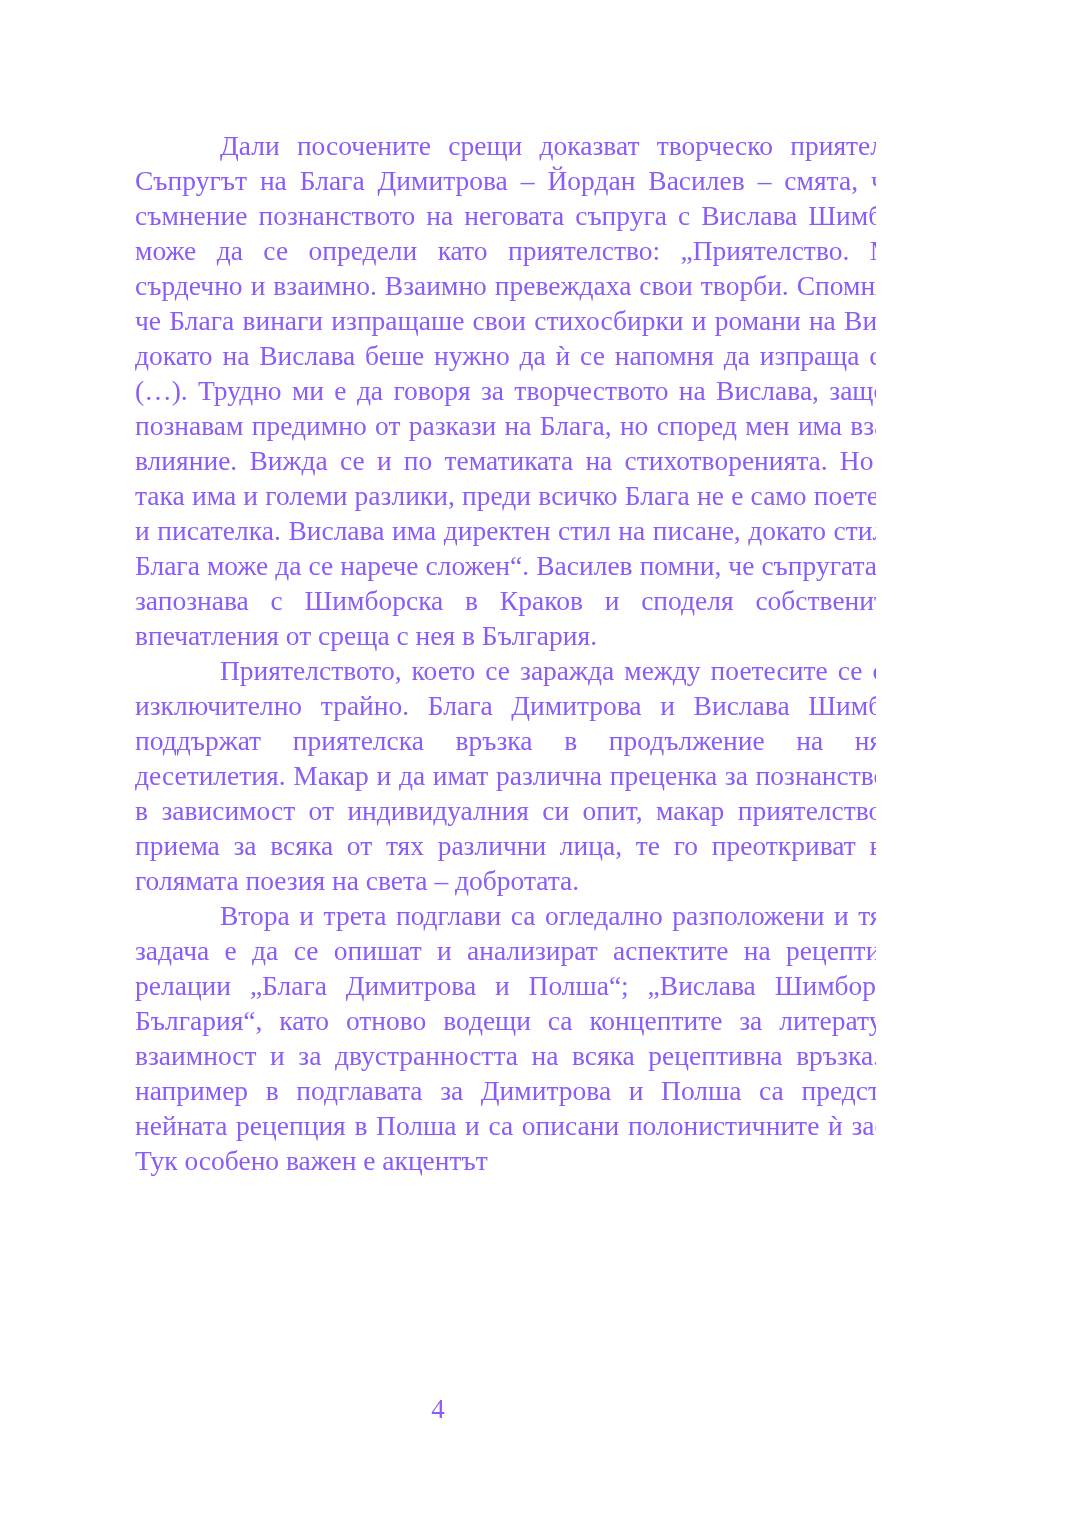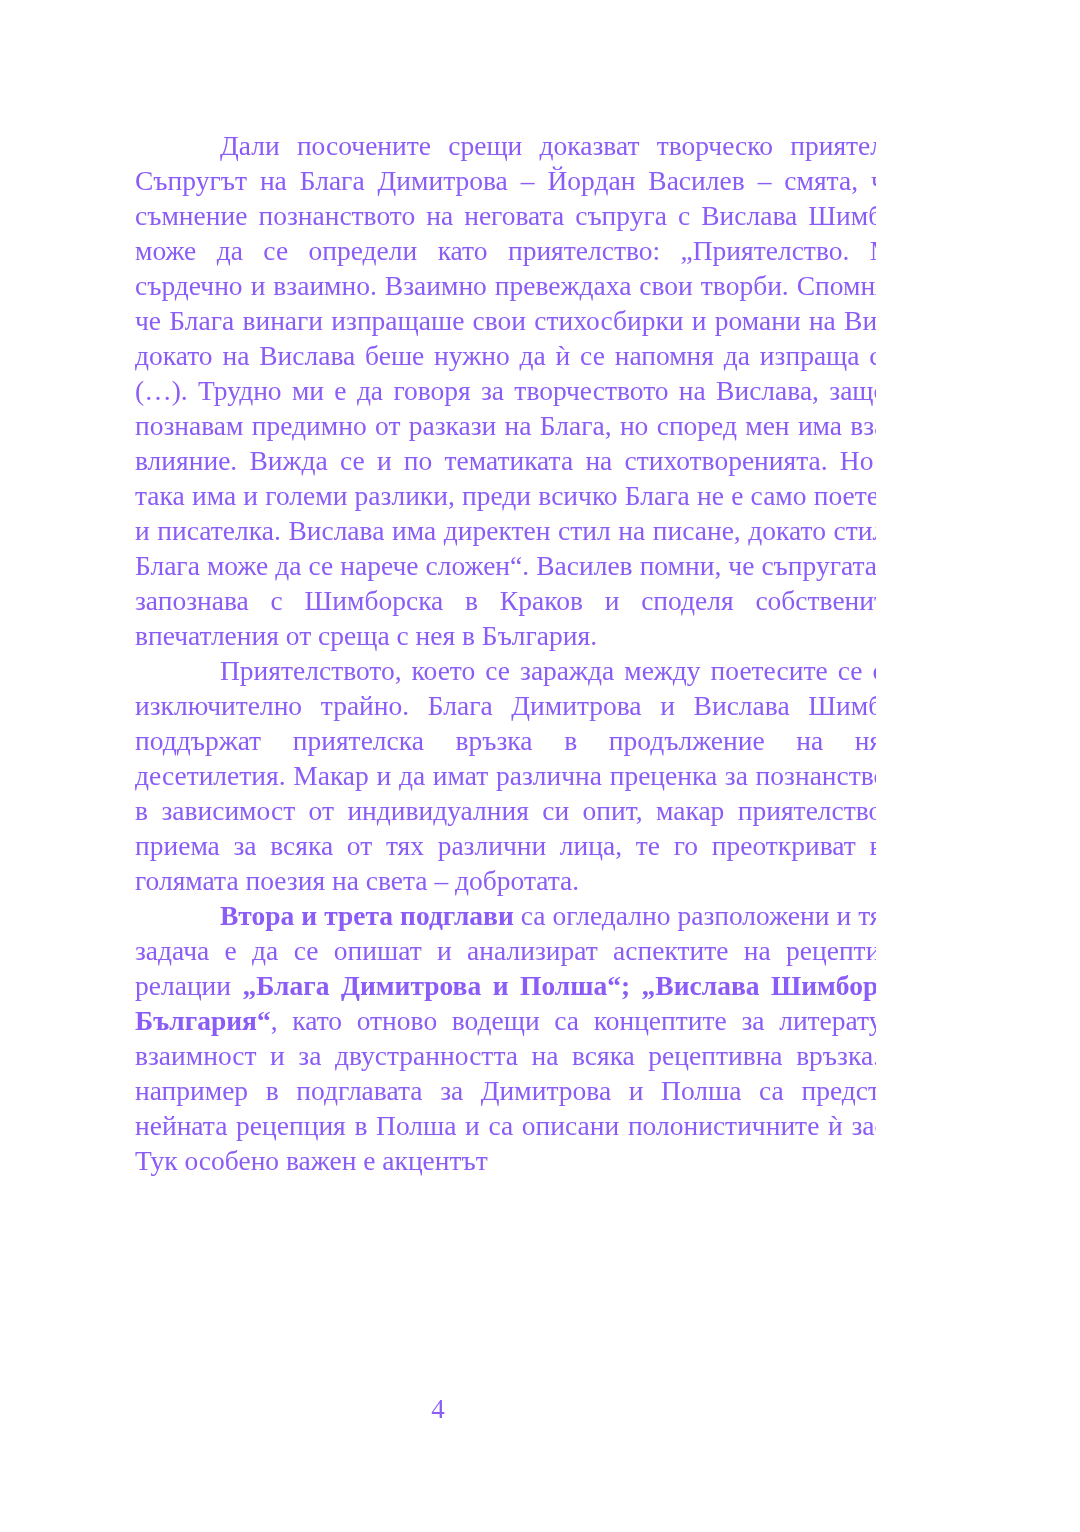--- a/index.html
+++ b/index.html
@@ -25,21 +25,21 @@
     line-height: 35px;
     text-align: justify;
     text-justify: inter-word;
   }
   .content p {
     margin: 0;
     padding: 0;
     text-indent: 85px;
   }
   .content b {
-    font-weight: bold;
+    font-weight: normal;
   }
   .page-number {
     position: absolute;
     top: 1392px;
     left: 0;
     width: 100%;
     text-align: center;
     font-size: 27px;
     line-height: 35px;
   }

